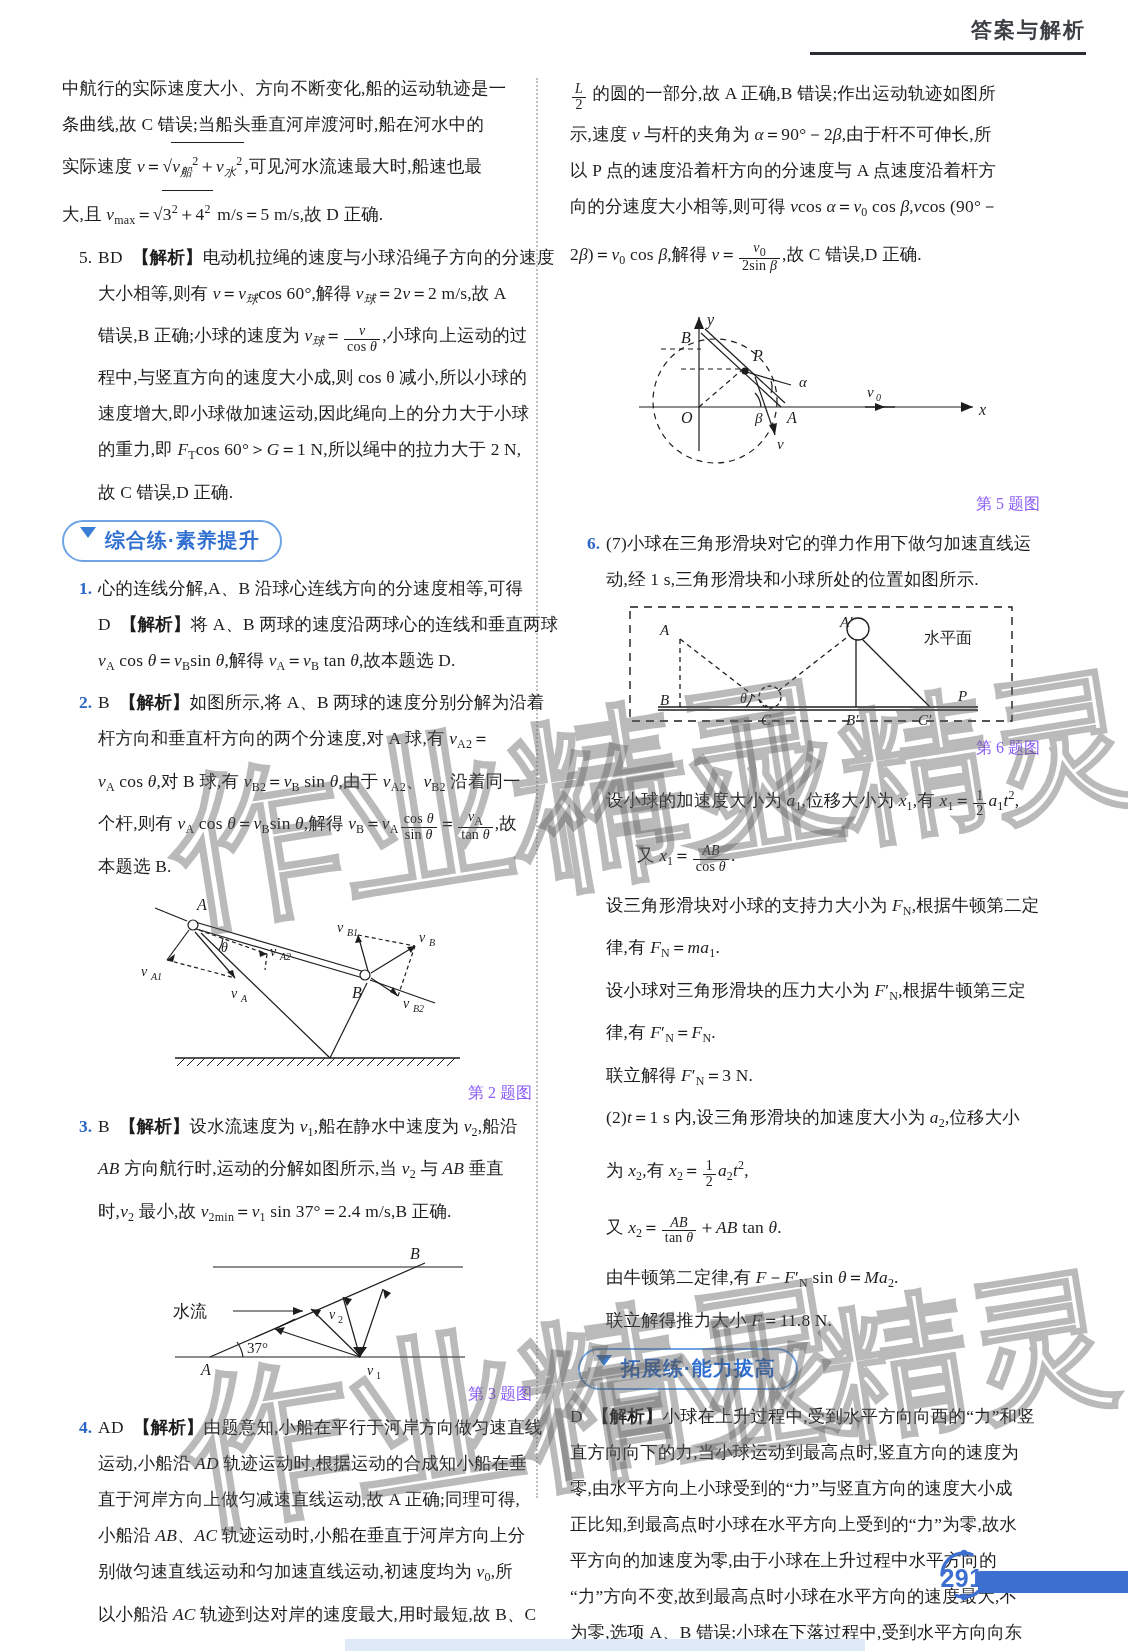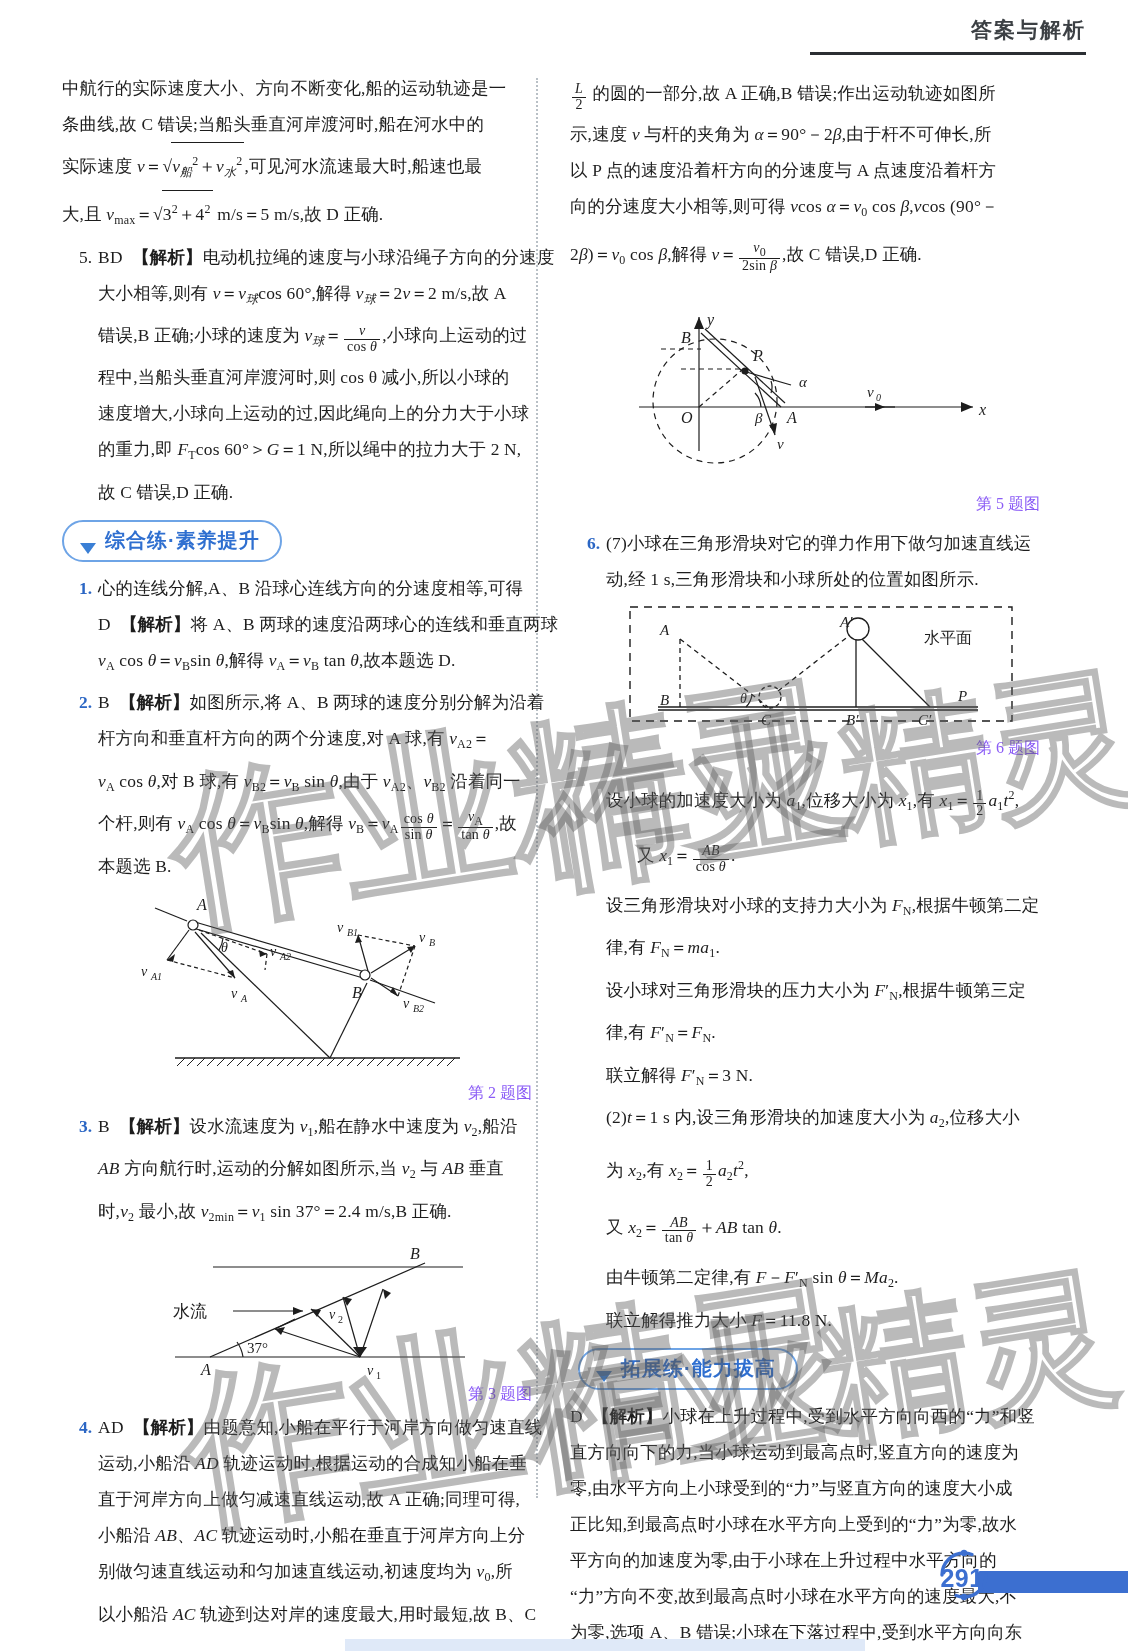--- a/index.html
+++ b/index.html
@@ -50,21 +50,21 @@
   .nb{font-style:normal;}
 
   
   .frac{display:inline-block;vertical-align:-0.55em;text-align:center;line-height:1.05;margin:0 2px;}
   .frac .n{display:block;font-size:14px;border-bottom:1.2px solid #1d1d1d;padding:0 3px;}
   .frac .d{display:block;font-size:14px;padding:0 3px;}
   .sqrt{display:inline-block;border-top:1.2px solid #1d1d1d;padding:0 2px 0 1px;margin-left:-1px;}
 
   
   .pill{
-    display:inline-flex;align-items:flex-end;gap:9px;
+    display:inline-flex;align-items:flex-start;gap:9px;
     border:2px solid #6ea4e6;border-radius:22px;
     padding:5px 20px 6px 16px;margin:10px 0 8px 0;
     background:#fff;
   }
   .pill .tri{
     width:0;height:0;border-left:8px solid transparent;border-right:8px solid transparent;
     border-top:11px solid #3a7fd5;display:inline-block;
   }
   .pill .ptxt{
     font-family:"Liberation Sans","DejaVu Sans",sans-serif;
@@ -124,22 +124,22 @@
       <div class="line">实际速度&nbsp;<span class="it">v</span>＝√<span class="sqrt"><span class="it">v</span><span class="sml">船</span><span class="sup">2</span>＋<span class="it">v</span><span class="sml">水</span><span class="sup">2</span></span>,可见河水流速最大时,船速也最</div>
       <div class="line">大,且&nbsp;<span class="it">v</span><span class="sml nb">max</span>＝√<span class="sqrt">3<span class="sup">2</span>＋4<span class="sup">2</span></span>&nbsp;m/s＝5 m/s,故 D 正确.</div>
     </div>
 
     
     <div class="item black">
       <span class="num">5.</span>
       <div class="line"><span class="ans">BD</span>&nbsp;&nbsp;<span class="bold">【解析】</span><span>电动机拉绳的速度与小球沿绳子方向的分速度</span></div>
       <div class="line">大小相等,则有&nbsp;<span class="it">v</span>＝<span class="it">v</span><span class="sml">球</span>cos 60°,解得&nbsp;<span class="it">v</span><span class="sml">球</span>＝2<span class="it">v</span>＝2 m/s,故 A</div>
       <div class="line">错误,B 正确;小球的速度为&nbsp;<span class="it">v</span><span class="sml">球</span>＝<span class="frac"><span class="n it">v</span><span class="d">cos&nbsp;<span class="it">θ</span></span></span>,小球向上运动的过</div>
-      <div class="line">程中,当船头垂直河岸渡河时,则 cos θ 减小,所以小球的</div>
-      <div class="line">速度增大,小球向上运动的过,因此绳向上的分力大于小球</div>
+      <div class="line">程中,与竖直方向的速度大小成,则 cos θ 减小,所以小球的</div>
+      <div class="line">速度增大,即小球做加速运动,因此绳向上的分力大于小球</div>
       <div class="line">的重力,即&nbsp;<span class="it">F</span><span class="sml nb">T</span>cos 60°＞<span class="it">G</span>＝1 N,所以绳中的拉力大于 2 N,</div>
       <div class="line">故 C 错误,D 正确.</div>
     </div>
 
     
     <div class="pill">
       <span class="tri"></span>
       <span class="ptxt">综合练·素养提升</span>
     </div>
 

